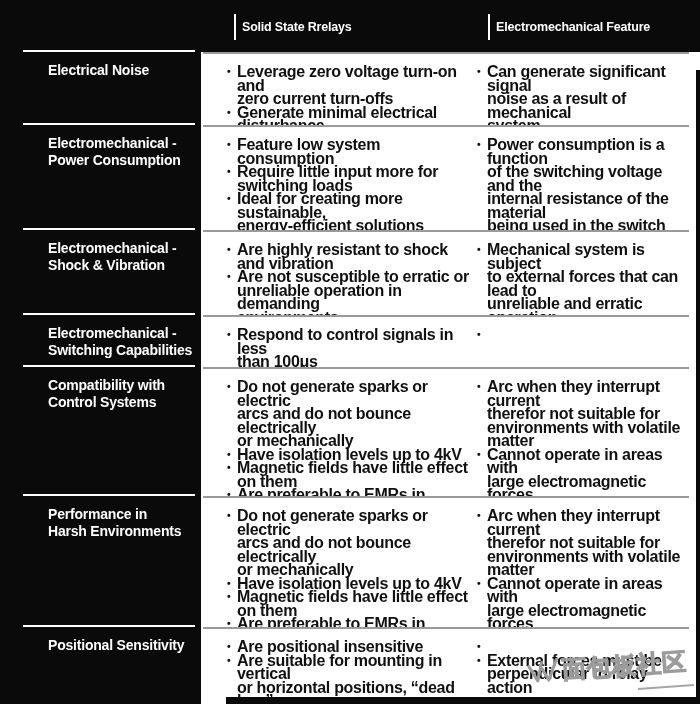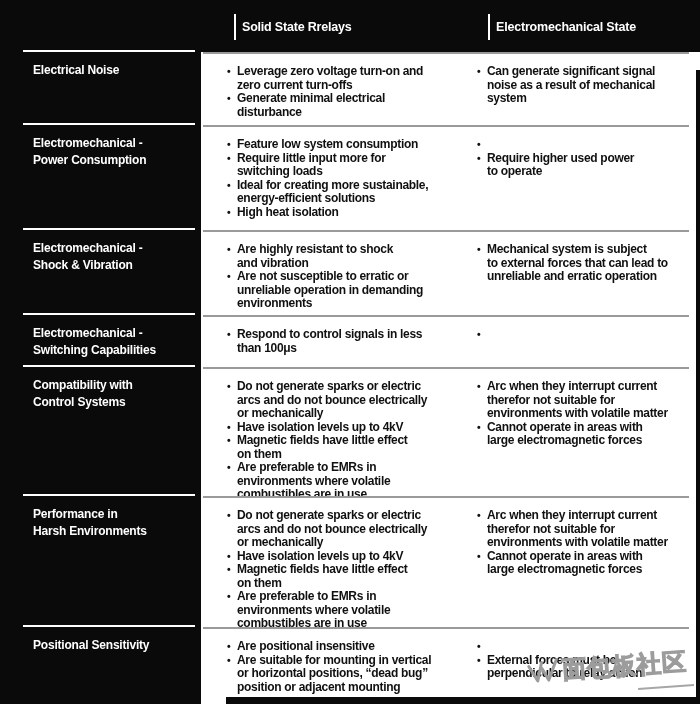--- a/index.html
+++ b/index.html
@@ -13,32 +13,32 @@
   #right-border{position:absolute;left:696px;top:70px;width:4px;height:634px;background:#0a0a0a;}
   #bottom-bar{position:absolute;left:226px;top:697px;width:474px;height:7px;background:#0a0a0a;}
 
   
   .hcol{position:absolute;top:13px;height:27px;display:flex;align-items:center;gap:6px;}
   .hbar{width:2px;height:26px;background:#ffffff;}
   .htext{color:#ffffff;font-weight:bold;font-size:12.5px;letter-spacing:-0.2px;white-space:nowrap;}
 
   
   .label-line{position:absolute;left:23px;width:172px;height:2px;background:#ffffff;}
-  .row-label{position:absolute;left:33px;color:#ffffff;font-weight:bold;font-size:12px;
+  .row-label{position:absolute;left:48px;color:#ffffff;font-weight:bold;font-size:14px;
              line-height:16.5px;white-space:pre-line;letter-spacing:-0.2px;}
 
   
   .content-row{position:absolute;left:203px;width:486px;background:#ffffff;
                border-top:2px solid #9a9a9a;box-sizing:border-box;}
   .cell{position:absolute;top:11px;}
   .col-ssr{left:24px;width:246px;}
   .col-emr{left:274px;width:212px;}
   .bullet-item{display:flex;}
   .dot{flex:none;width:10px;font-size:10.5px;line-height:13.5px;font-weight:bold;color:#101010;}
-  .txt{white-space:pre-line;font-size:12px;line-height:13.5px;font-weight:bold;
+  .txt{white-space:pre-line;font-size:16px;line-height:13.5px;font-weight:bold;
        color:#101010;letter-spacing:-0.3px;}
 
   
   #watermark{position:absolute;left:527px;top:651px;display:flex;align-items:center;gap:3px;
              transform:rotate(-4deg);pointer-events:none;}
   .wm-text{font-size:24px;font-weight:bold;color:rgba(150,150,150,0.30);
            -webkit-text-stroke:1.2px #9c9c9c;letter-spacing:1px;white-space:nowrap;}
   #wm-underline{position:absolute;left:638px;top:686px;width:56px;height:2px;
                 background:#a6a6a6;transform:rotate(-4deg);}
 </style>
@@ -49,21 +49,21 @@
 
   <div id="leftcol"></div>
 
   <div id="header">
     <div class="hcol" style="left:222px">
       <span class="hbar"></span>
       <span class="htext">Solid State Rrelays</span>
     </div>
     <div class="hcol" style="left:476px">
       <span class="hbar"></span>
-      <span class="htext">Electromechanical State</span>
+      <span class="htext">Electromechanical Feature</span>
     </div>
   </div>
 
   <div id="labels">
       <div class="label-line" style="top: 50px;"></div>
       <div class="row-label" style="top: 62px;">Electrical Noise</div>
       <div class="label-line" style="top: 123px;"></div>
       <div class="row-label" style="top: 135px;">Electromechanical -
 Power Consumption</div>
       <div class="label-line" style="top: 228px;"></div>
@@ -121,20 +121,24 @@
 energy-efficient solutions</span>
           </div>
           <div class="bullet-item">
             <span class="dot">•</span>
             <span class="txt">High heat isolation</span>
           </div>
         </div>
         <div class="cell col-emr">
           <div class="bullet-item">
             <span class="dot">•</span>
+            <span class="txt">Power consumption is a function
+of the switching voltage and the
+internal resistance of the material
+being used in the switch</span>
           </div>
           <div class="bullet-item">
             <span class="dot">•</span>
             <span class="txt">Require higher used power
 to operate</span>
           </div>
         </div>
       </div>
       <div class="content-row" style="top: 230px; height: 85px;">
         <div class="cell col-ssr">

